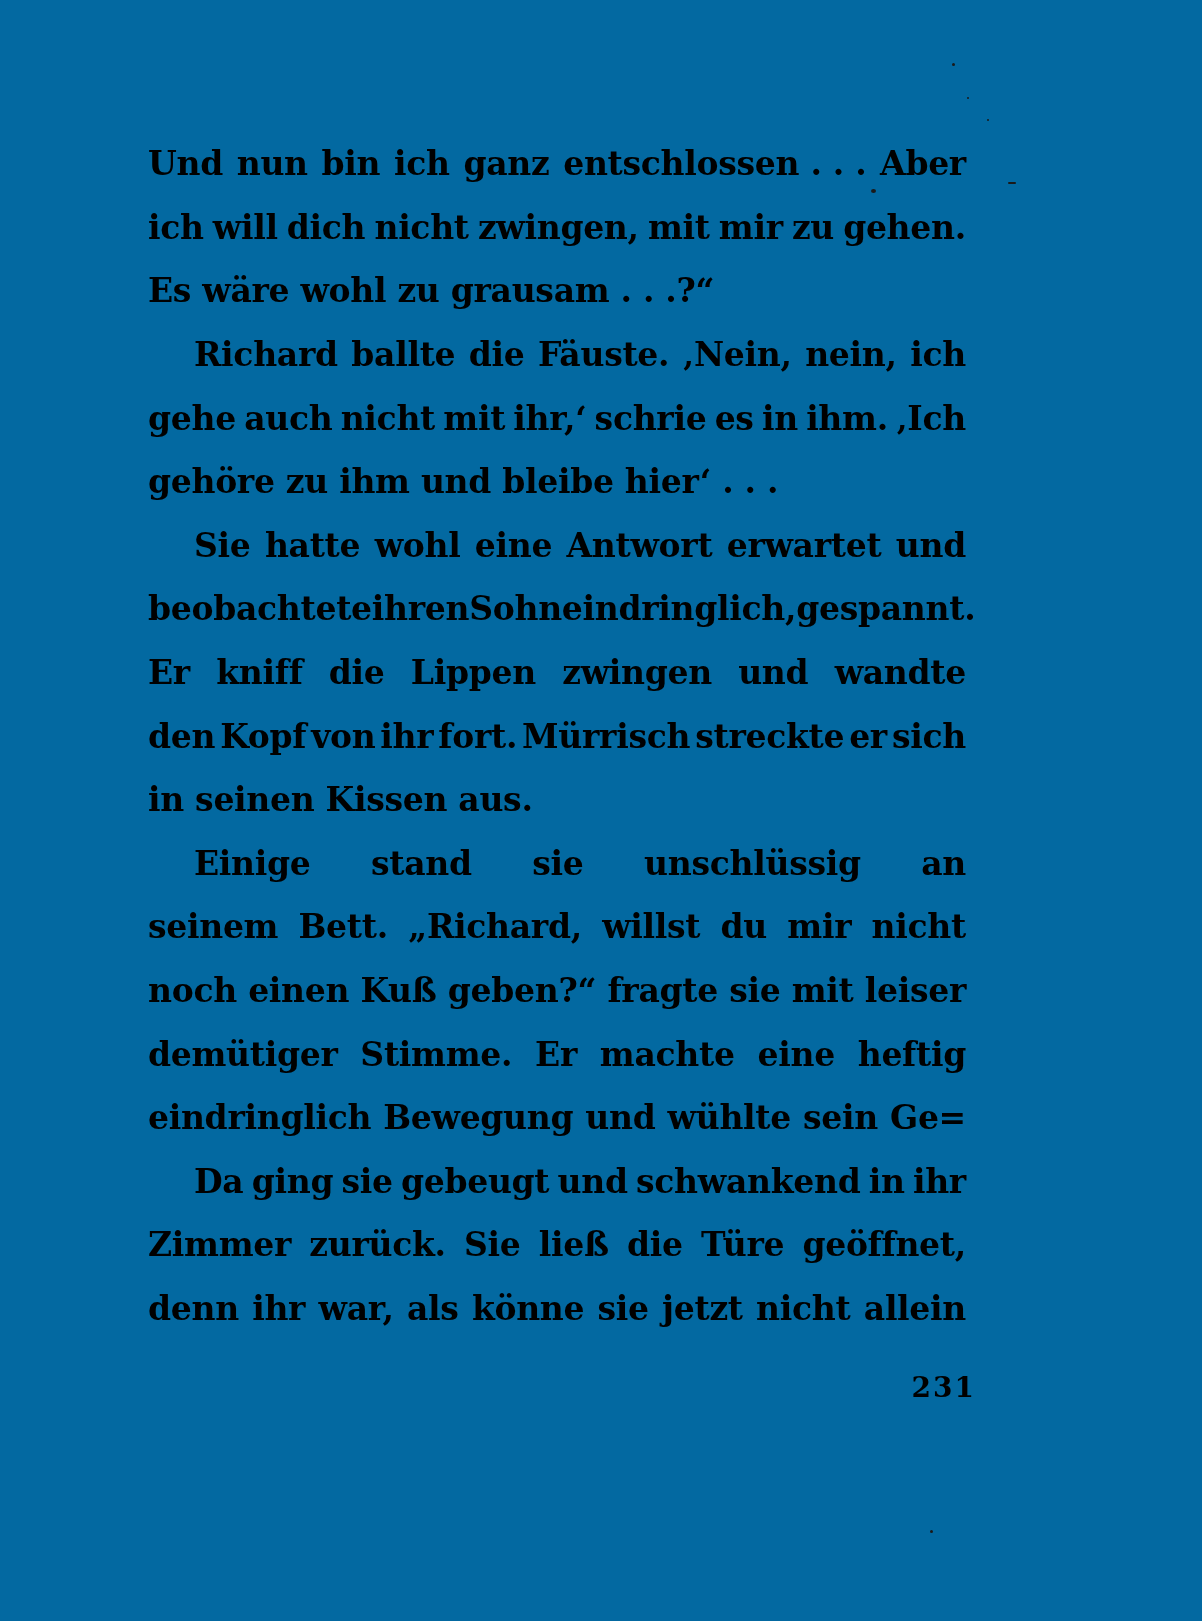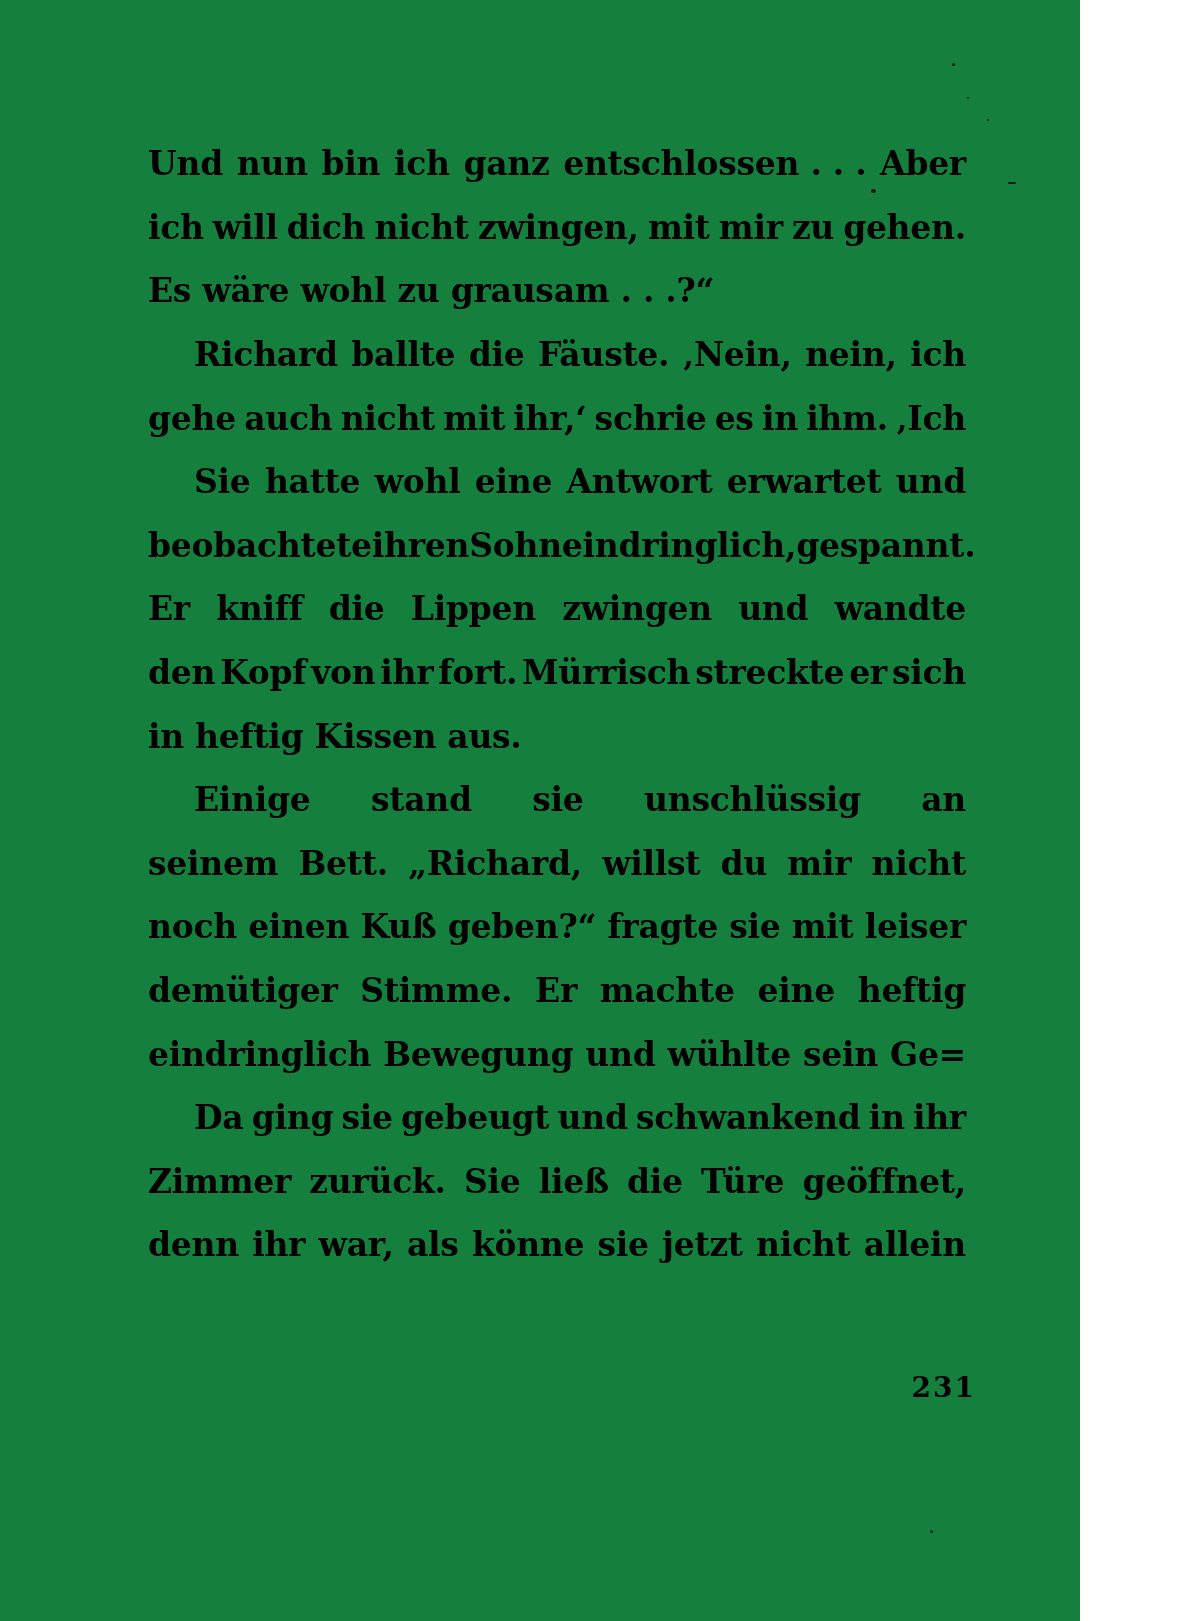--- a/index.html
+++ b/index.html
@@ -2,23 +2,23 @@
 <html><head>
 <meta charset="utf-8">
 <style>
   html, body {
     margin: 0;
     padding: 0;
     background: #ffffff;
   }
   .page {
     position: relative;
-    width: 1080px;
+    width: 1202px;
     height: 1621px;
-    background: #15803d;
+    background: #0369a1;
     overflow: hidden;
     font-family: "DejaVu Serif", serif;
     color: #000000;
   }
   .text-block {
     position: absolute;
     left: 148px;
     top: 132px;
     width: 818px;
   }
@@ -94,20 +94,21 @@
         <span>auch</span>
         <span>nicht</span>
         <span>mit</span>
         <span>ihr,‘</span>
         <span>schrie</span>
         <span>es</span>
         <span>in</span>
         <span>ihm.</span>
         <span>‚Ich</span>
       </div>
+      <div class="line">gehöre zu ihm und bleibe hier‘ . . .</div>
       <div class="line justify indent">
         <span>Sie</span>
         <span>hatte</span>
         <span>wohl</span>
         <span>eine</span>
         <span>Antwort</span>
         <span>erwartet</span>
         <span>und</span>
       </div>
       <div class="line justify">
@@ -130,21 +131,21 @@
         <span>den</span>
         <span>Kopf</span>
         <span>von</span>
         <span>ihr</span>
         <span>fort.</span>
         <span>Mürrisch</span>
         <span>streckte</span>
         <span>er</span>
         <span>sich</span>
       </div>
-      <div class="line">in heftig Kissen aus.</div>
+      <div class="line">in seinen Kissen aus.</div>
       <div class="line justify indent">
         <span>Einige</span>
         <span>stand</span>
         <span>sie</span>
         <span>unschlüssig</span>
         <span>an</span>
       </div>
       <div class="line justify">
         <span>seinem</span>
         <span>Bett.</span>

